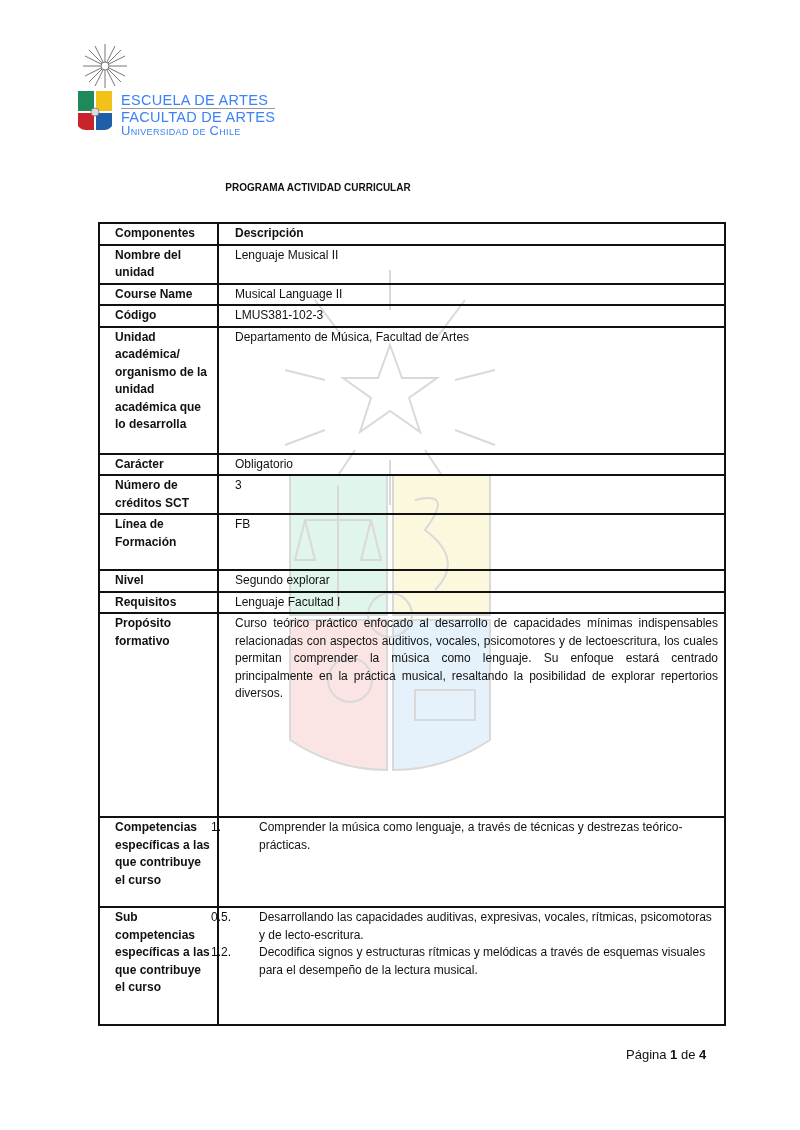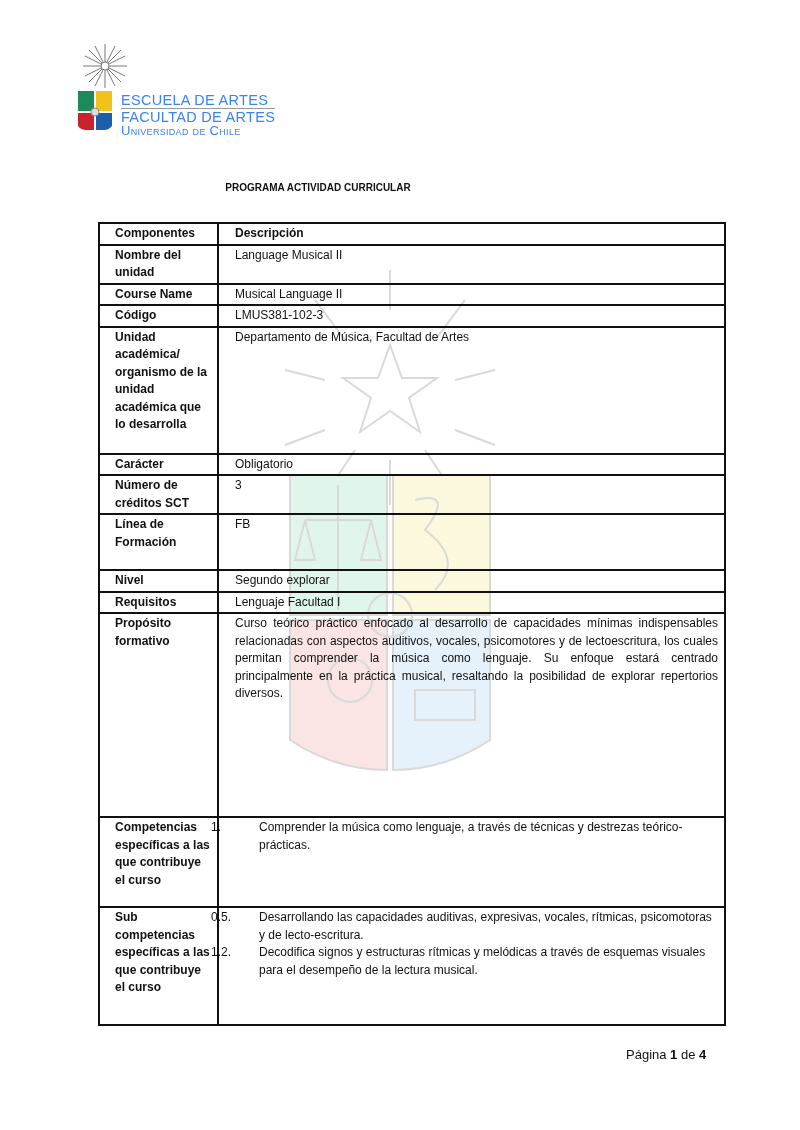--- a/index.html
+++ b/index.html
@@ -88,21 +88,21 @@
 </svg>
 
 <table class="prog">
   <tbody>
       <tr>
     <td class="k">Componentes</td>
     <td class="v" style="font-weight:bold">Descripción</td>
   </tr>
   <tr style="height:37px">
     <td class="k">Nombre del unidad</td>
-    <td class="v">Language Musical II</td>
+    <td class="v">Lenguaje Musical II</td>
   </tr>
   <tr>
     <td class="k">Course Name</td>
     <td class="v">Musical Language II</td>
   </tr>
   <tr>
     <td class="k">Código</td>
     <td class="v">LMUS381-102-3</td>
   </tr>
   <tr style="height:127px">

